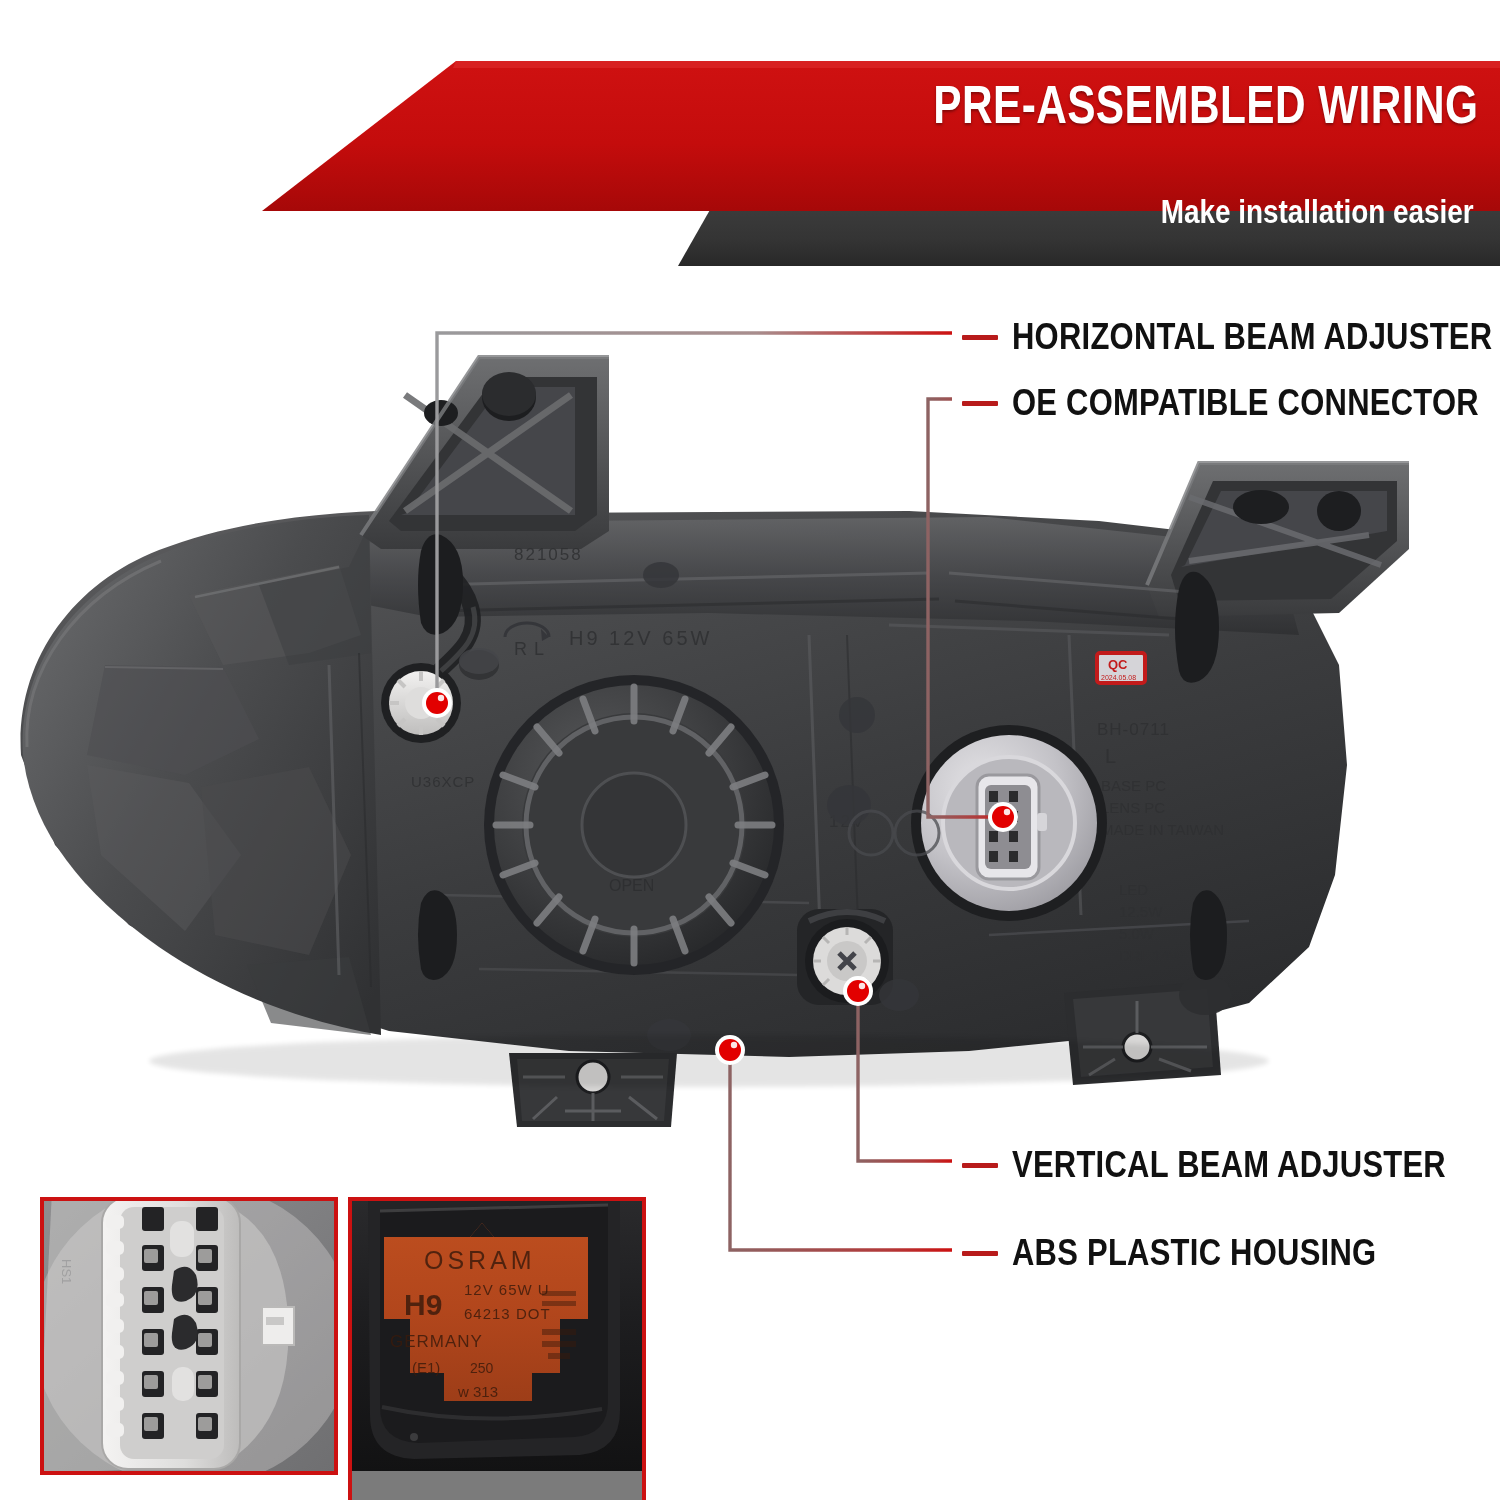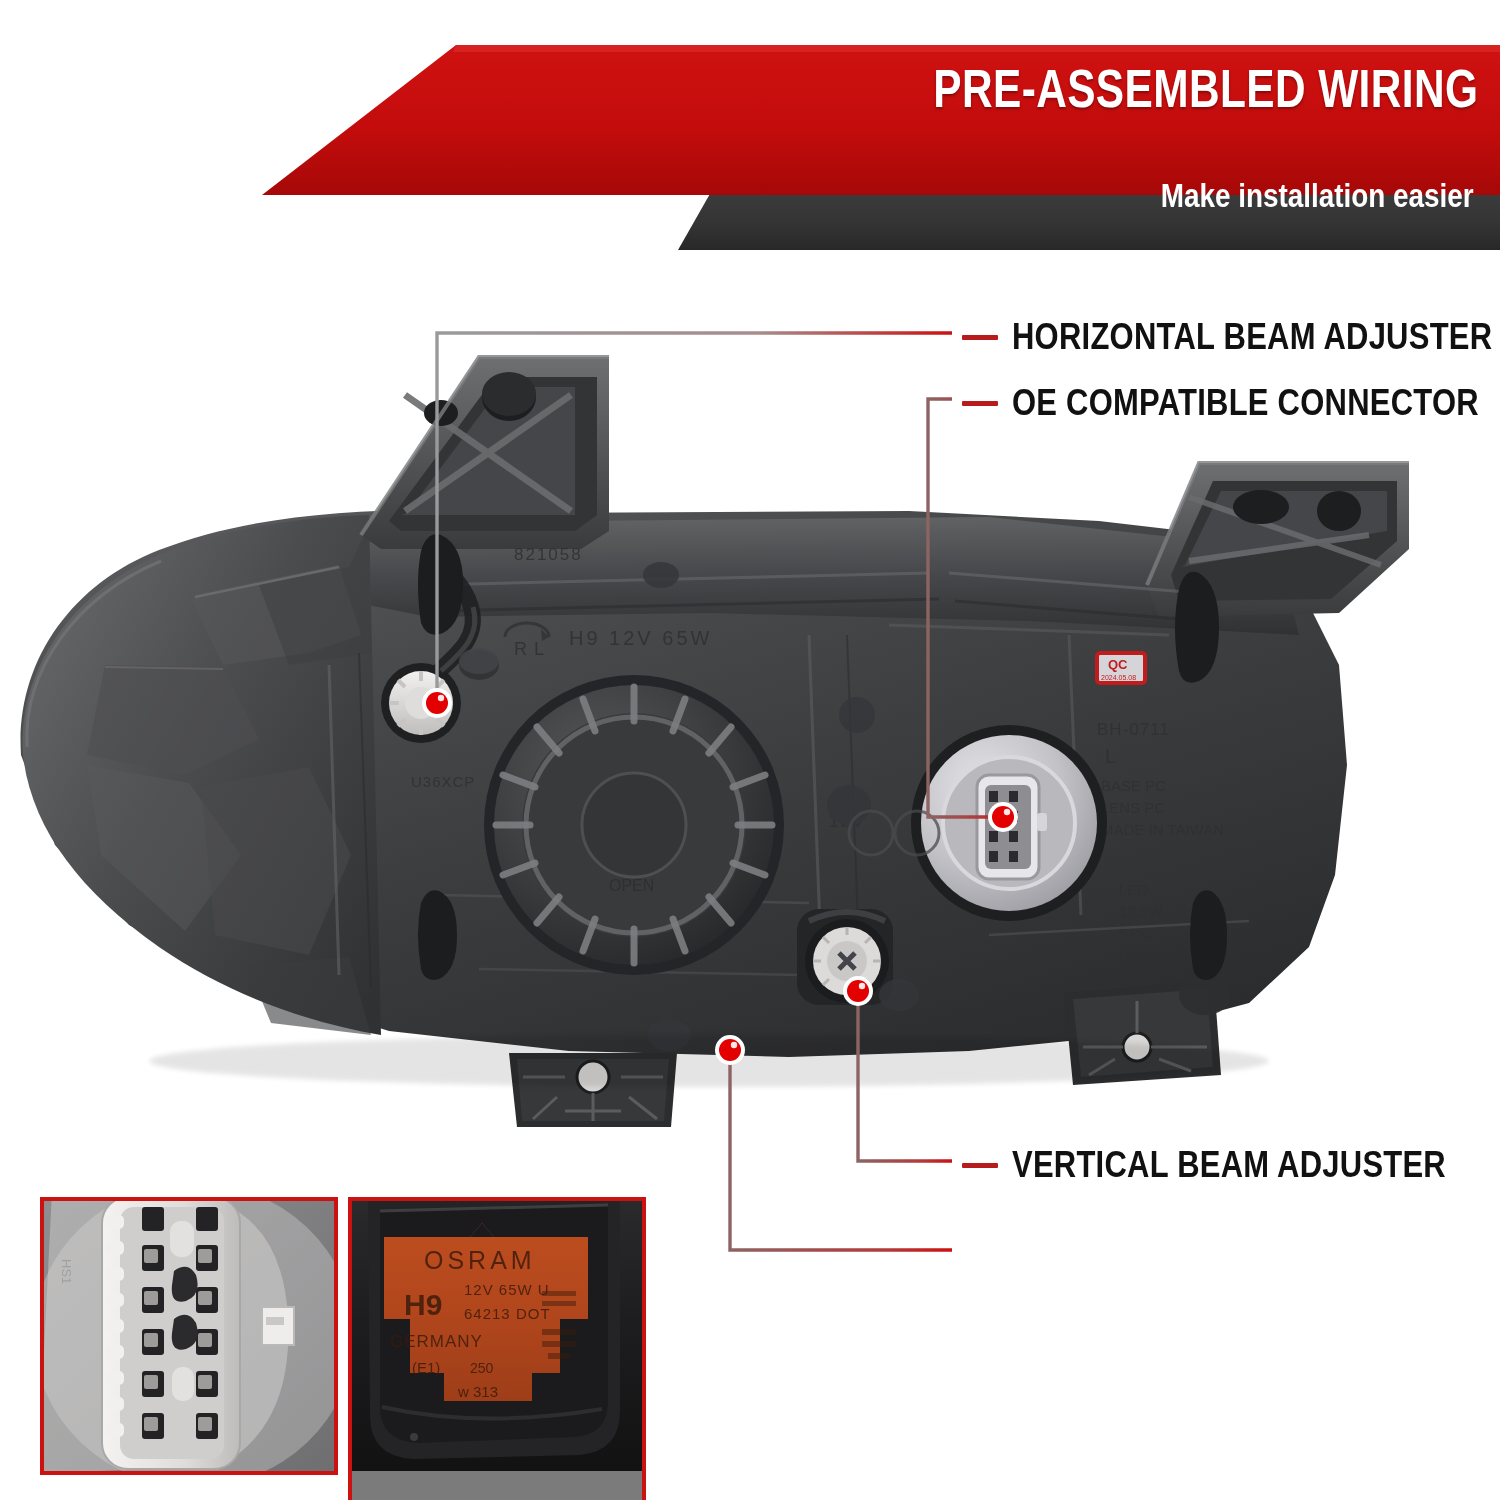--- a/index.html
+++ b/index.html
@@ -6,21 +6,21 @@
   body{
     width:1500px;height:1500px;
     background:#ffffff;
     font-family:"Liberation Sans", sans-serif;
     overflow:hidden;
     position:relative;
   }
   .stage{position:absolute;inset:0;}
 
   
-  .hdr{position:absolute;left:0;top:0;width:1500px;height:250px;}
+  .hdr{position:absolute;left:0;top:16px;width:1500px;height:250px;}
   .hdr svg{position:absolute;left:0;top:0;}
   .hdr-title{
     position:absolute;right:22px;top:58px;
     font-size:53px;font-weight:700;color:#ffffff;
     letter-spacing:.5px;
     transform:scaleX(.80);transform-origin:right center;
     white-space:nowrap;
     text-shadow:0 2px 3px rgba(0,0,0,.35);
   }
   .hdr-sub{
@@ -423,20 +423,24 @@
     <span class="ctext">HORIZONTAL BEAM ADJUSTER</span>
   </div>
   <div class="callout" id="co-oe">
     <span class="dash"></span>
     <span class="ctext">OE COMPATIBLE CONNECTOR</span>
   </div>
   <div class="callout" id="co-vert">
     <span class="dash"></span>
     <span class="ctext">VERTICAL BEAM ADJUSTER</span>
   </div>
+  <div class="callout" id="co-abs">
+    <span class="dash"></span>
+    <span class="ctext">ABS PLASTIC HOUSING</span>
+  </div>
 
   <div class="inset" id="inset-connector">
     <svg width="290" height="270" viewBox="0 0 290 270">
       <defs>
         <linearGradient id="cbg" x1="0" y1="0" x2="1" y2="1">
           <stop offset="0%" stop-color="#8e8e90"></stop>
           <stop offset="100%" stop-color="#6f6f71"></stop>
         </linearGradient>
         <linearGradient id="shellG" x1="0" y1="0" x2="1" y2="0">
           <stop offset="0%" stop-color="#f4f3f2"></stop>

